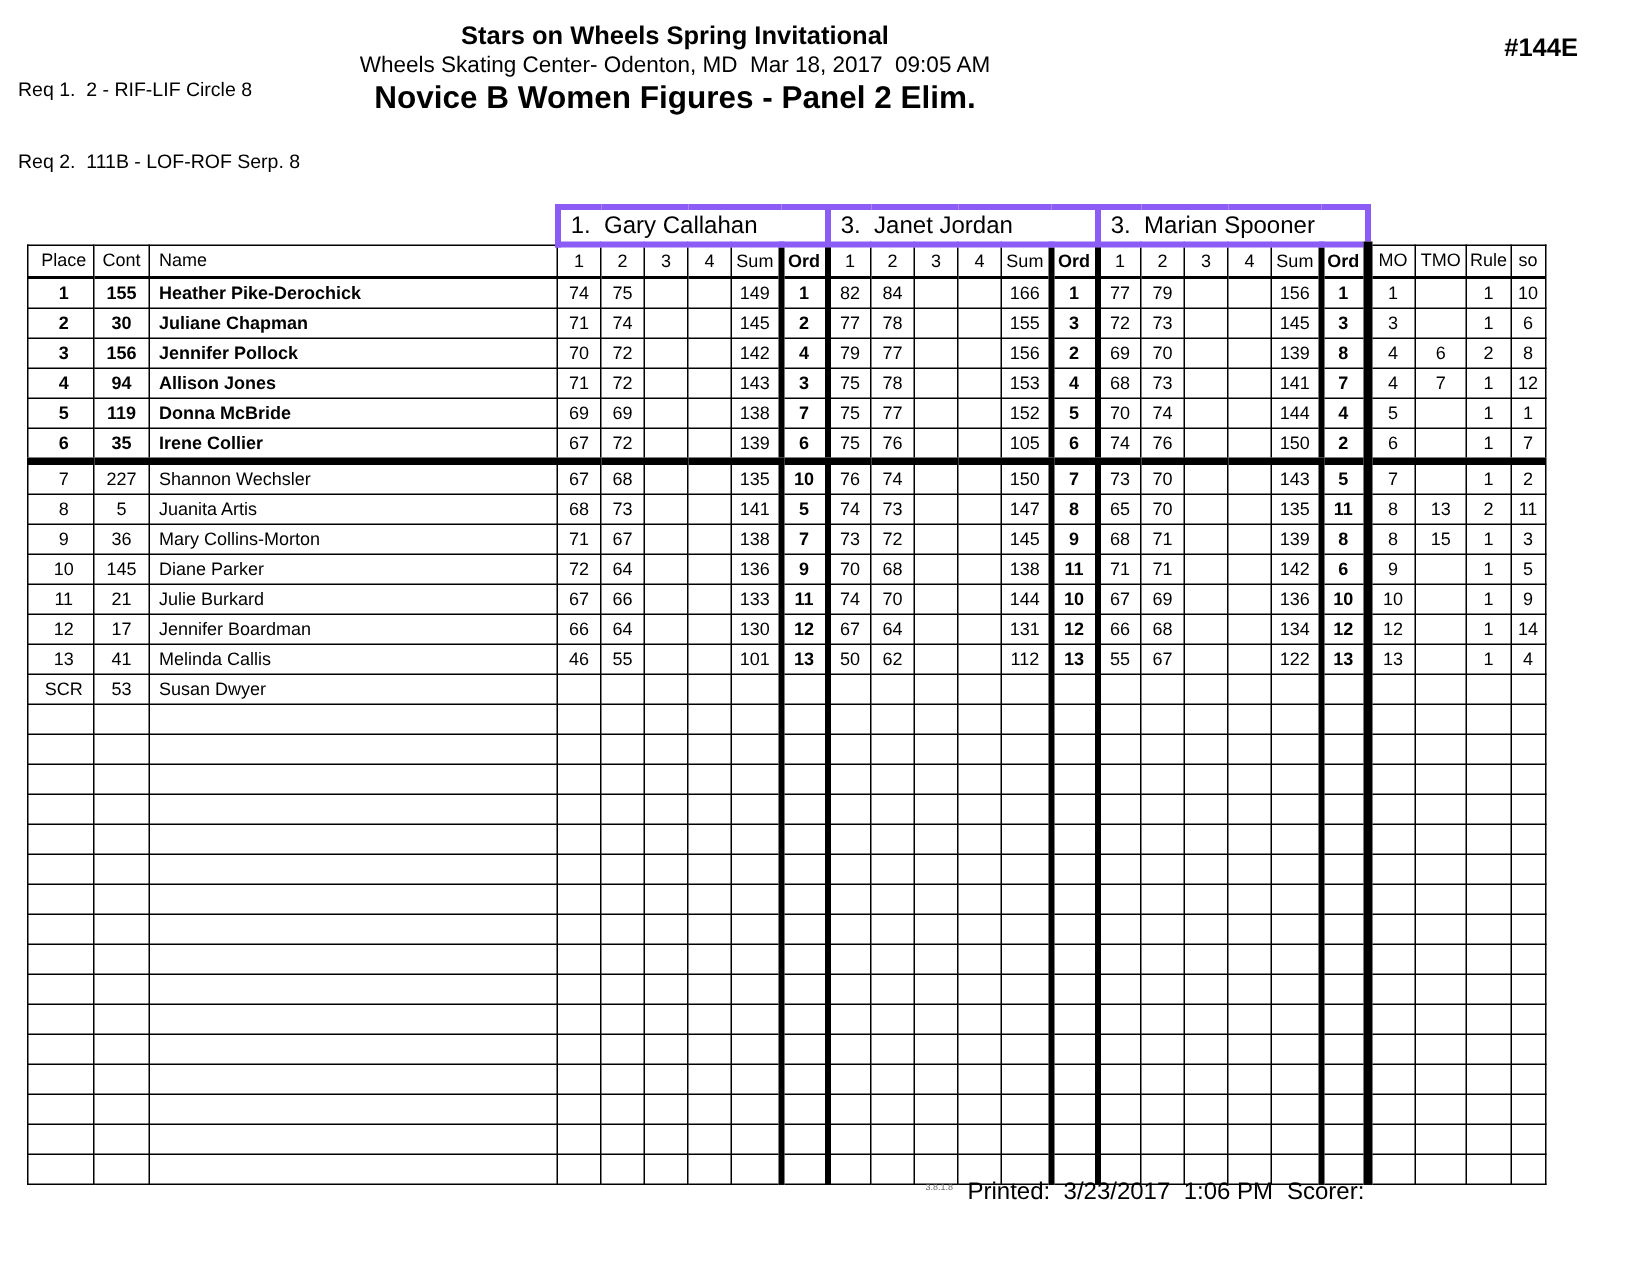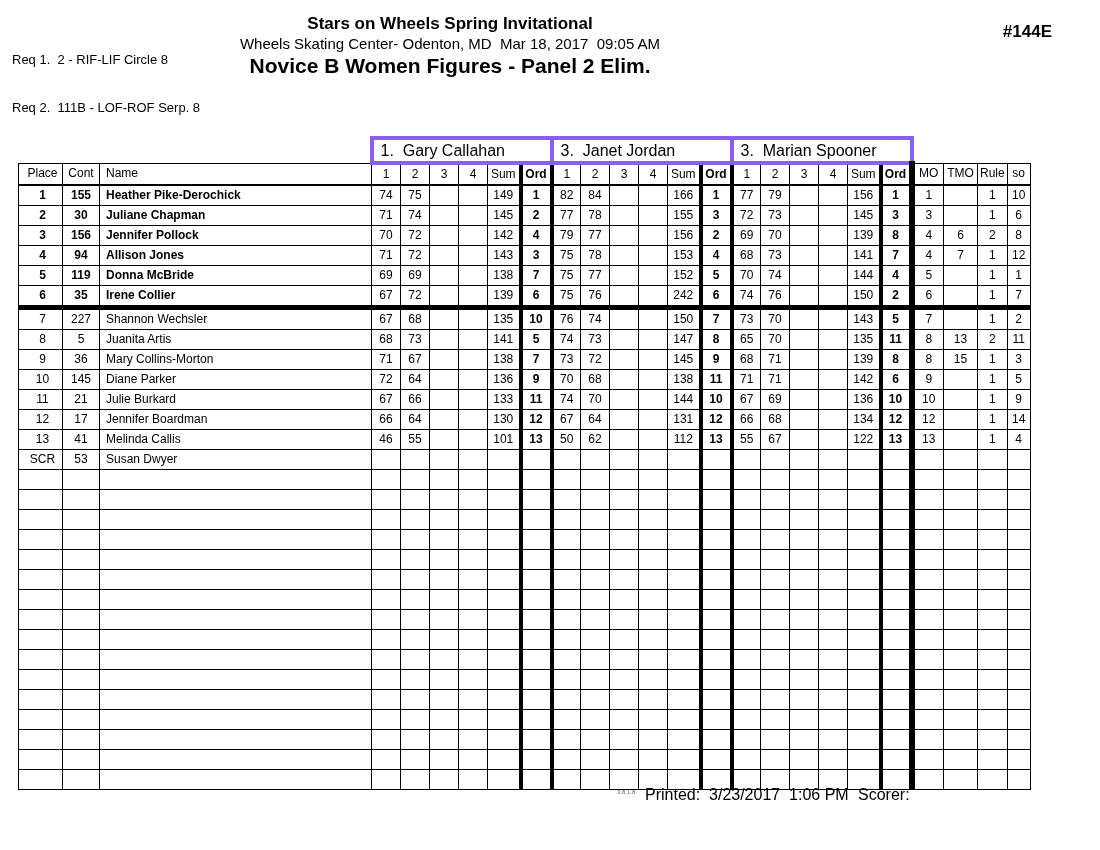--- a/index.html
+++ b/index.html
@@ -263,21 +263,21 @@
             <td class="s">67</td>
             <td class="s">72</td>
             <td class="s"></td>
             <td class="s"></td>
             <td class="sum">139</td>
             <td class="ord">6</td>
             <td class="s">75</td>
             <td class="s">76</td>
             <td class="s"></td>
             <td class="s"></td>
-            <td class="sum">242</td>
+            <td class="sum">105</td>
             <td class="ord">6</td>
             <td class="s">74</td>
             <td class="s">76</td>
             <td class="s"></td>
             <td class="s"></td>
             <td class="sum">150</td>
             <td class="ord last">2</td>
             <td class="mo">6</td>
             <td class="tmo"></td>
             <td class="rule">1</td>

